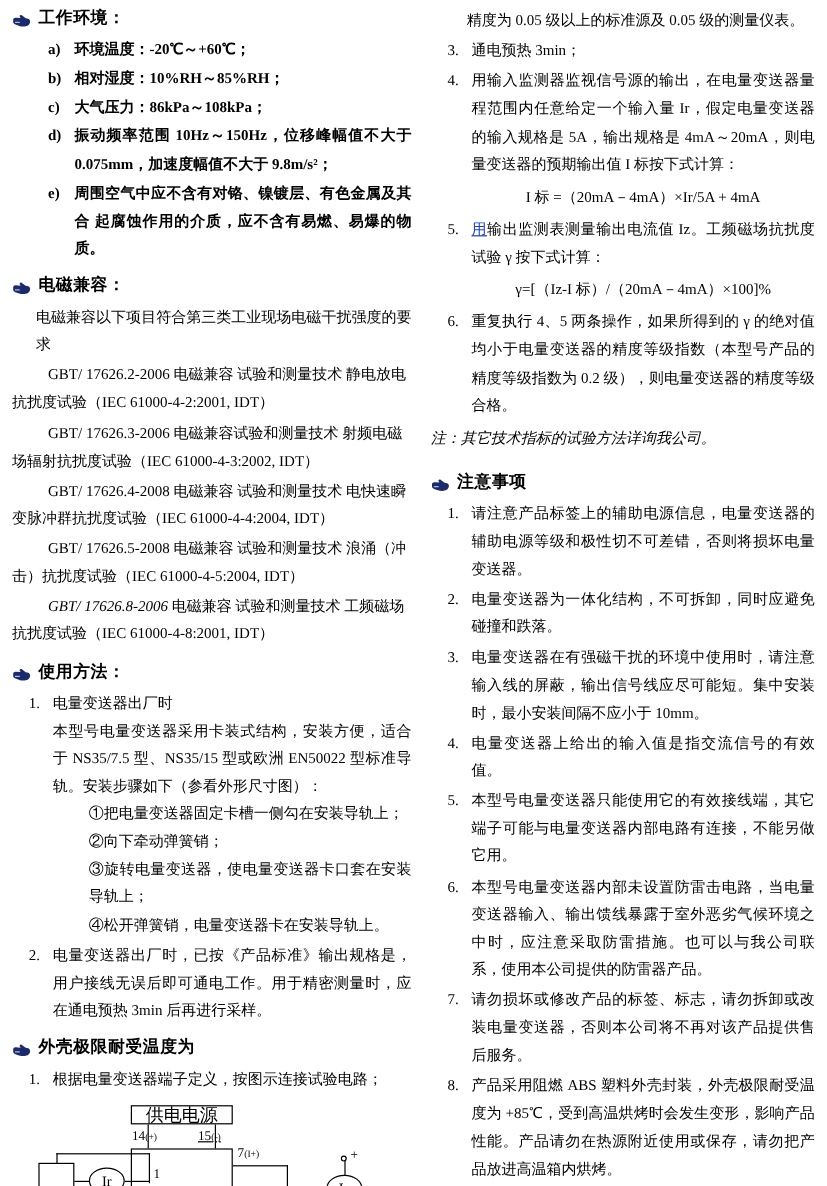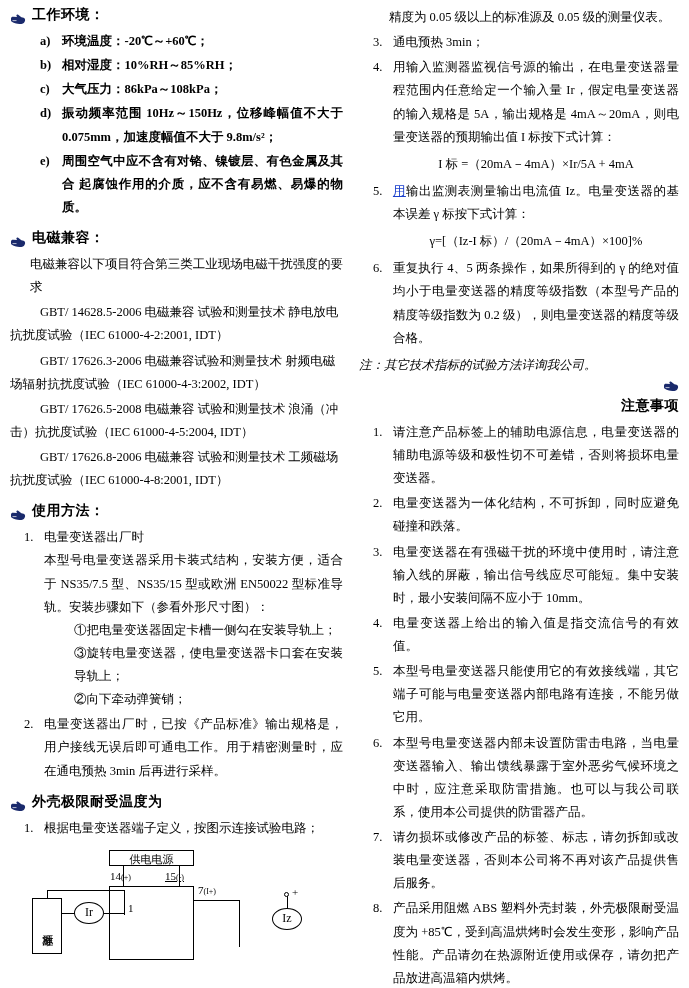--- a/index.html
+++ b/index.html
@@ -24,21 +24,21 @@
   }
   .col{
     width:330px;
   }
   .col-left{width:338px;}
   .col-right{width:325px;}
 
   
   .sec-head{
     display:flex;
-    align-items:flex-end;
+    align-items:center;
     gap:6px;
     margin:10px 0 6px 0;
   }
   .sec-head:first-child{margin-top:0;}
   .hand{
     flex:0 0 auto;
     width:16px;height:14px;
     position:relative;
     top:2px;
   }
@@ -120,21 +120,21 @@
     position:relative;
     width:300px;
     height:120px;
     margin:10px 0 6px 14px;
   }
   .d-box{
     position:absolute;
     border:1.4px solid #000;
     box-sizing:border-box;
     background:#fff;
-    font-size:11px;
+    font-size:15px;
     text-align:center;
   }
   .d-label{
     position:absolute;
     font-size:11px;
     font-family:"Liberation Serif", serif;
     white-space:nowrap;
   }
   .d-line{
     position:absolute;
@@ -195,53 +195,58 @@
             <path d="M1 6.5 C1 5.4 2 4.7 3.2 4.8 L7.2 5.1 C6.6 4.4 6.2 3.6 6.5 3 C6.8 2.4 7.6 2.3 8.2 2.8 L11.4 5.2 C12.9 5.3 14.6 5.8 15 7.2 C15.4 8.6 14.6 10.6 13 11.4 C11.2 12.3 8 12.2 6 11.6 C4.3 11.1 1 9.9 1 8.6 Z" fill="#1a2a6c"></path>
             <path d="M2.5 8.6 L6.5 8.6" stroke="#fff" stroke-width="0.7" fill="none"></path>
           </svg>
         </span>
         <span class="sec-title">电磁兼容：</span>
       </div>
 
       <p class="indent1 nomargin">电磁兼容以下项目符合第三类工业现场电磁干扰强度的要求</p>
 
       <div class="std-block">
-        <p class="std-name" style="display:inline-block;">GBT/ 14628.5-2006</p>
+        <p class="std-name" style="display:inline-block;">GBT/ 17626.2-2006</p>
         <p class="std-cont" style="display:inline;">电磁兼容 试验和测量技术 静电放电抗扰度试验（IEC 61000-4-2:2001, IDT）</p>
       </div>
       <div class="std-block">
         <p class="std-name" style="display:inline-block;">GBT/ 17626.3-2006</p>
         <p class="std-cont" style="display:inline;">电磁兼容试验和测量技术 射频电磁场辐射抗扰度试验（IEC 61000-4-3:2002, IDT）</p>
       </div>
       <div class="std-block">
+        <p class="std-name" style="display:inline-block;">GBT/ 17626.4-2008</p>
+        <p class="std-cont" style="display:inline;">电磁兼容 试验和测量技术 电快速瞬变脉冲群抗扰度试验（IEC 61000-4-4:2004, IDT）</p>
+      </div>
+      <div class="std-block">
         <p class="std-name" style="display:inline-block;">GBT/ 17626.5-2008</p>
         <p class="std-cont" style="display:inline;">电磁兼容 试验和测量技术 浪涌（冲击）抗扰度试验（IEC 61000-4-5:2004, IDT）</p>
       </div>
       <div class="std-block">
-        <p class="std-name" style="display:inline-block;">GBT/ 17626.8-2006</p>
+        <p class="std-name" style="display:inline-block;font-style:italic;">GBT/ 17626.8-2006</p>
         <p class="std-cont" style="display:inline;">电磁兼容 试验和测量技术 工频磁场抗扰度试验（IEC 61000-4-8:2001, IDT）</p>
       </div>
 
       <div class="sec-head">
         <span class="hand">
           <svg width="16" height="14" viewBox="0 0 16 14">
             <path d="M1 6.5 C1 5.4 2 4.7 3.2 4.8 L7.2 5.1 C6.6 4.4 6.2 3.6 6.5 3 C6.8 2.4 7.6 2.3 8.2 2.8 L11.4 5.2 C12.9 5.3 14.6 5.8 15 7.2 C15.4 8.6 14.6 10.6 13 11.4 C11.2 12.3 8 12.2 6 11.6 C4.3 11.1 1 9.9 1 8.6 Z" fill="#1a2a6c"></path>
             <path d="M2.5 8.6 L6.5 8.6" stroke="#fff" stroke-width="0.7" fill="none"></path>
           </svg>
         </span>
         <span class="sec-title">使用方法：</span>
       </div>
 
       <ol class="num">
         <li>
           <span>电量变送器出厂时</span>
           <p class="nomargin">本型号电量变送器采用卡装式结构，安装方便，适合于 NS35/7.5 型、NS35/15 型或欧洲 EN50022 型标准导轨。安装步骤如下（参看外形尺寸图）：</p>
           <p class="sub nomargin">①把电量变送器固定卡槽一侧勾在安装导轨上；</p>
+          <p class="sub nomargin">②向下牵动弹簧销；</p>
           <p class="sub nomargin">③旋转电量变送器，使电量变送器卡口套在安装导轨上；</p>
-          <p class="sub nomargin">②向下牵动弹簧销；</p>
+          <p class="sub nomargin">④松开弹簧销，电量变送器卡在安装导轨上。</p>
         </li>
         <li>电量变送器出厂时，已按《产品标准》输出规格是，用户接线无误后即可通电工作。用于精密测量时，应在通电预热 3min 后再进行采样。</li>
       </ol>
 
       <div class="sec-head">
         <span class="hand">
           <svg width="16" height="14" viewBox="0 0 16 14">
             <path d="M1 6.5 C1 5.4 2 4.7 3.2 4.8 L7.2 5.1 C6.6 4.4 6.2 3.6 6.5 3 C6.8 2.4 7.6 2.3 8.2 2.8 L11.4 5.2 C12.9 5.3 14.6 5.8 15 7.2 C15.4 8.6 14.6 10.6 13 11.4 C11.2 12.3 8 12.2 6 11.6 C4.3 11.1 1 9.9 1 8.6 Z" fill="#1a2a6c"></path>
             <path d="M2.5 8.6 L6.5 8.6" stroke="#fff" stroke-width="0.7" fill="none"></path>
           </svg>
@@ -320,29 +325,29 @@
 
       <p class="sub nomargin">精度为 0.05 级以上的标准源及 0.05 级的测量仪表。</p>
 
       <ol class="num start3">
         <li>通电预热 3min；</li>
         <li>
           <span>用输入监测器监视信号源的输出，在电量变送器量程范围内任意给定一个输入量 Ir，假定电量变送器的输入规格是 5A，输出规格是 4mA～20mA，则电量变送器的预期输出值 I 标按下式计算：</span>
           <p class="formula">I 标 =（20mA－4mA）×Ir/5A + 4mA</p>
         </li>
         <li>
-          <span class="underline-blue">用</span><span>输出监测表测量输出电流值 Iz。电量变送器的基本误差 γ 标按下式计算：</span>
+          <span class="underline-blue">用</span><span>输出监测表测量输出电流值 Iz。工频磁场抗扰度试验 γ 按下式计算：</span>
           <p class="formula">γ=[（Iz-I 标）/（20mA－4mA）×100]%</p>
         </li>
         <li>重复执行 4、5 两条操作，如果所得到的 γ 的绝对值均小于电量变送器的精度等级指数（本型号产品的精度等级指数为 0.2 级），则电量变送器的精度等级合格。</li>
       </ol>
 
       <p class="note">注：其它技术指标的试验方法详询我公司。</p>
 
-      <div class="sec-head" style="margin-top:0;flex-direction:column;">
+      <div class="sec-head" style="margin-top:16px;">
         <span class="hand">
           <svg width="16" height="14" viewBox="0 0 16 14">
             <path d="M1 6.5 C1 5.4 2 4.7 3.2 4.8 L7.2 5.1 C6.6 4.4 6.2 3.6 6.5 3 C6.8 2.4 7.6 2.3 8.2 2.8 L11.4 5.2 C12.9 5.3 14.6 5.8 15 7.2 C15.4 8.6 14.6 10.6 13 11.4 C11.2 12.3 8 12.2 6 11.6 C4.3 11.1 1 9.9 1 8.6 Z" fill="#1a2a6c"></path>
             <path d="M2.5 8.6 L6.5 8.6" stroke="#fff" stroke-width="0.7" fill="none"></path>
           </svg>
         </span>
         <span class="sec-title">注意事项</span>
       </div>
 
       <ol class="num">

